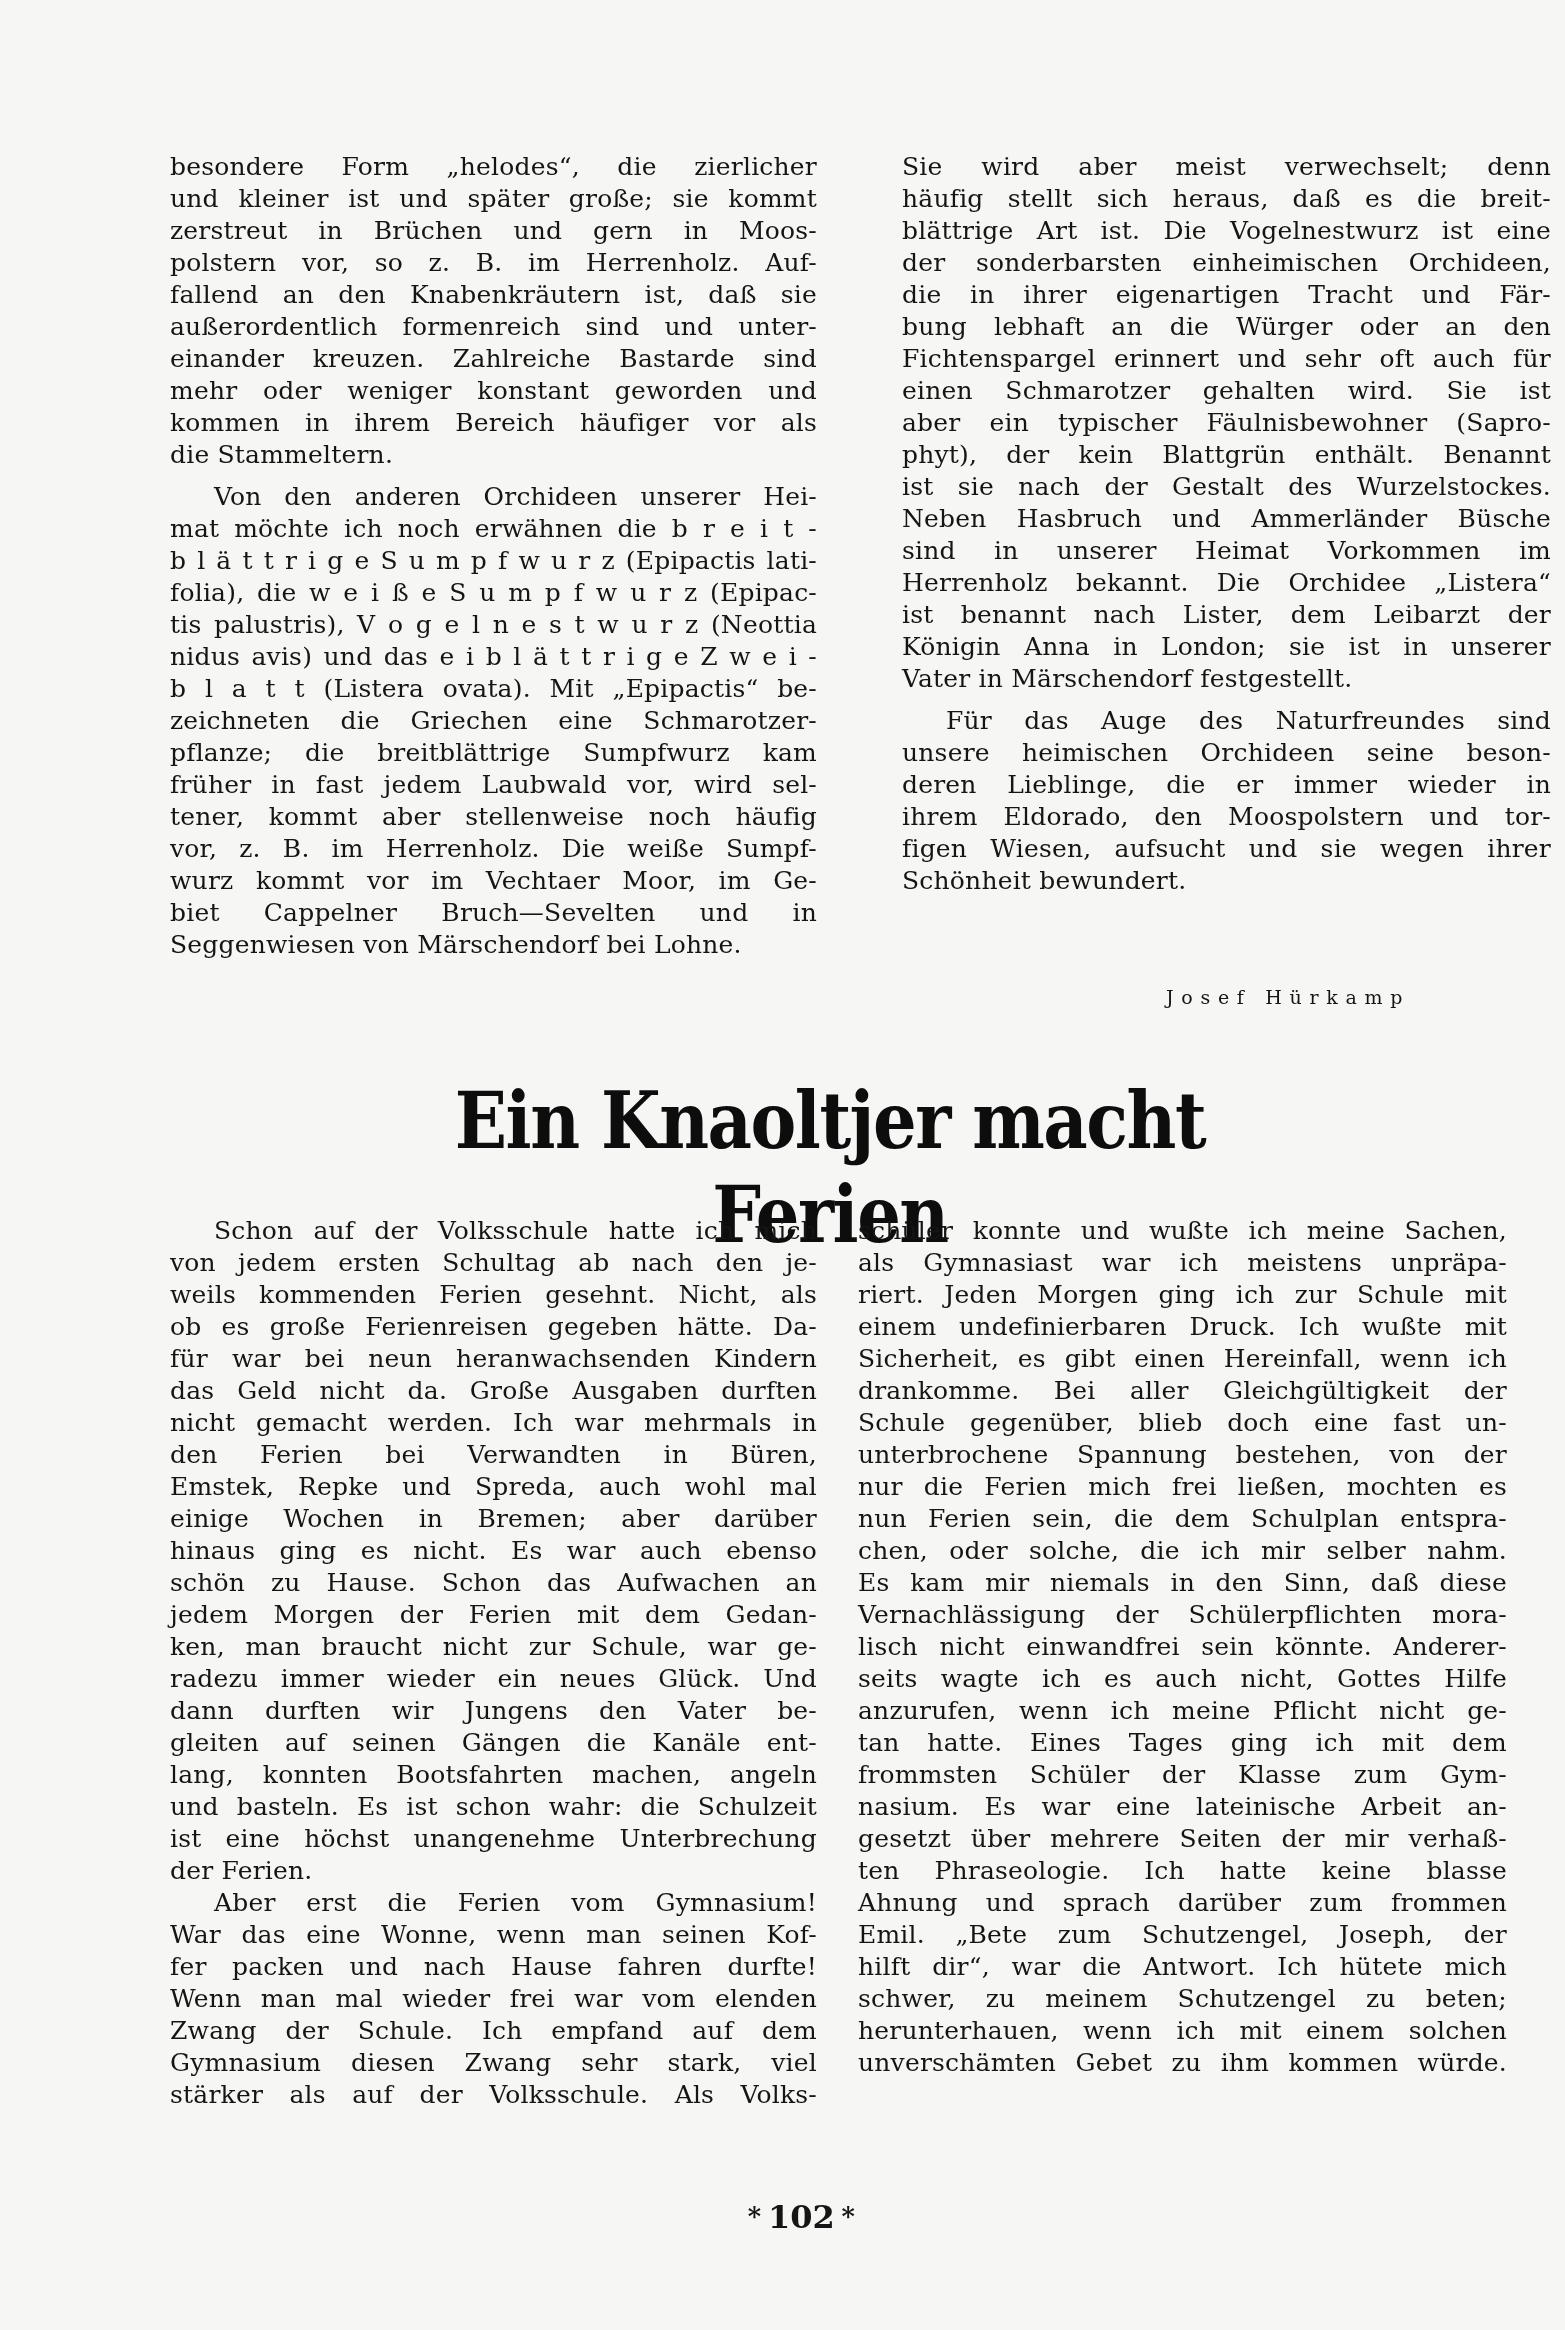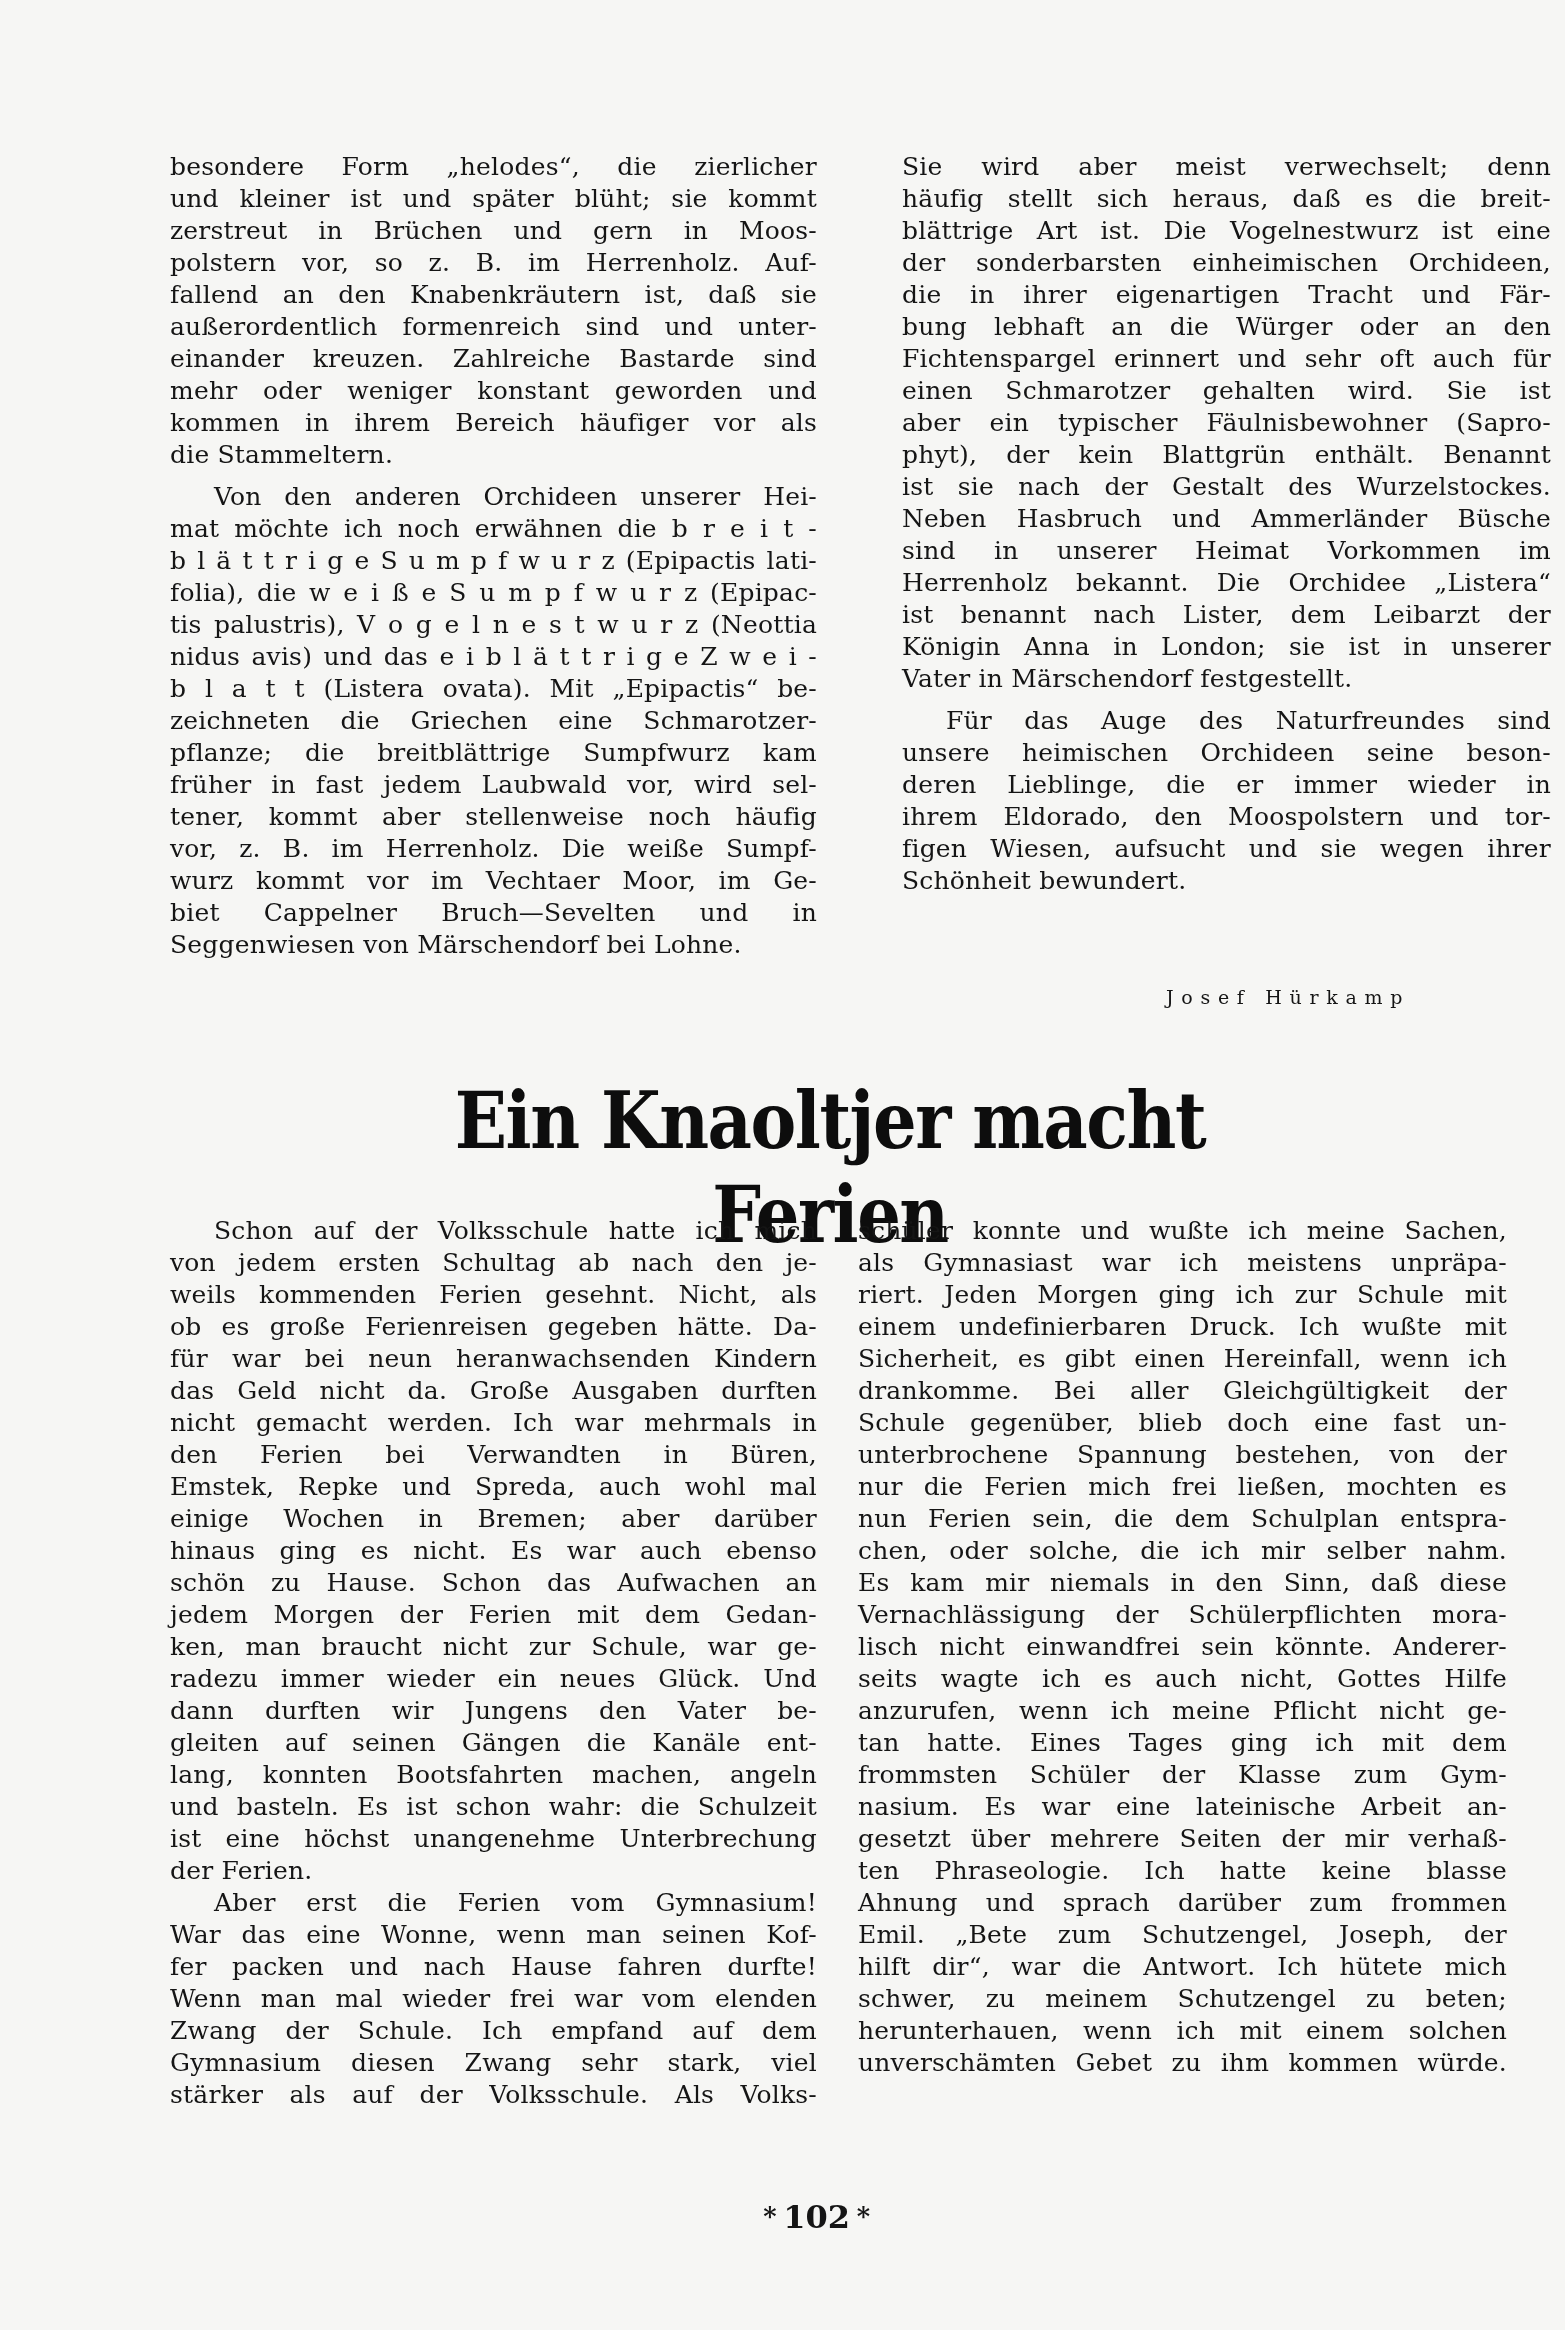--- a/index.html
+++ b/index.html
@@ -45,33 +45,33 @@
     font-weight: bold;
     font-size: 78px;
     line-height: 94px;
     letter-spacing: -1.7px;
     transform: scaleX(0.88);
     color: #0d0d0d;
   }
   .page-number {
     position: absolute;
     left: 741px; top: 2198px; width: 136px;
-    text-align: right;
+    text-align: left;
     font-family: "DejaVu Serif", "Liberation Serif", serif;
     font-weight: bold;
     font-size: 32px;
   }
   .page-number .star { font-size: 25.5px; margin: 0 6.8px; vertical-align: 3.4px; }
 </style>
 </head>
 <body>
 
 <div class="col" id="col-top-left">
     <span class="line">besondere Form „helodes“, die zierlicher</span>
-    <span class="line">und kleiner ist und später blüht; sie kommt</span>
+    <span class="line">und kleiner ist und später große; sie kommt</span>
     <span class="line">zerstreut in Brüchen und gern in Moos-</span>
     <span class="line">polstern vor, so z. B. im Herrenholz. Auf-</span>
     <span class="line">fallend an den Knabenkräutern ist, daß sie</span>
     <span class="line">außerordentlich formenreich sind und unter-</span>
     <span class="line">einander kreuzen. Zahlreiche Bastarde sind</span>
     <span class="line">mehr oder weniger konstant geworden und</span>
     <span class="line">kommen in ihrem Bereich häufiger vor als</span>
     <span class="line last">die Stammeltern.</span>
     <span class="gap"></span>
     <span class="line indent">Von den anderen Orchideen unserer Hei-</span>

